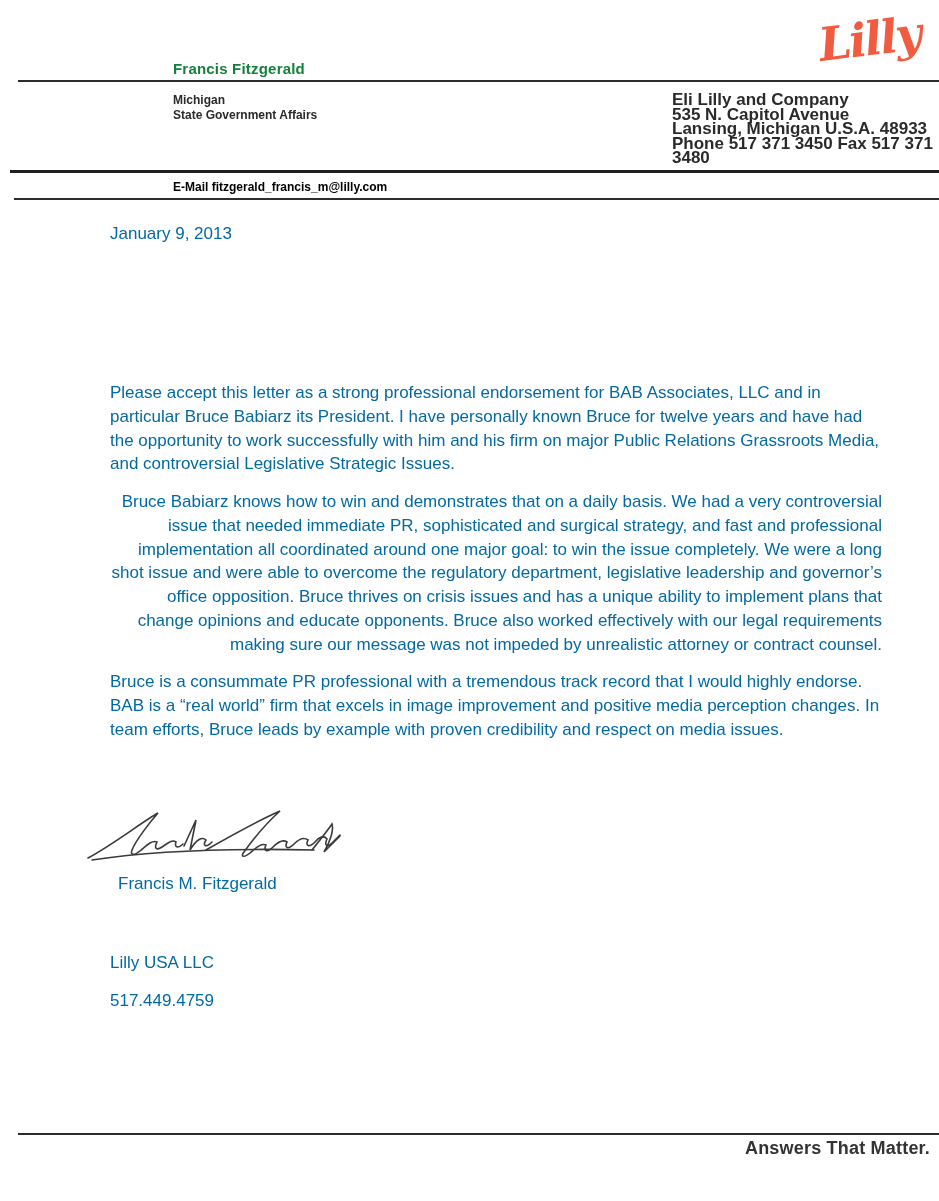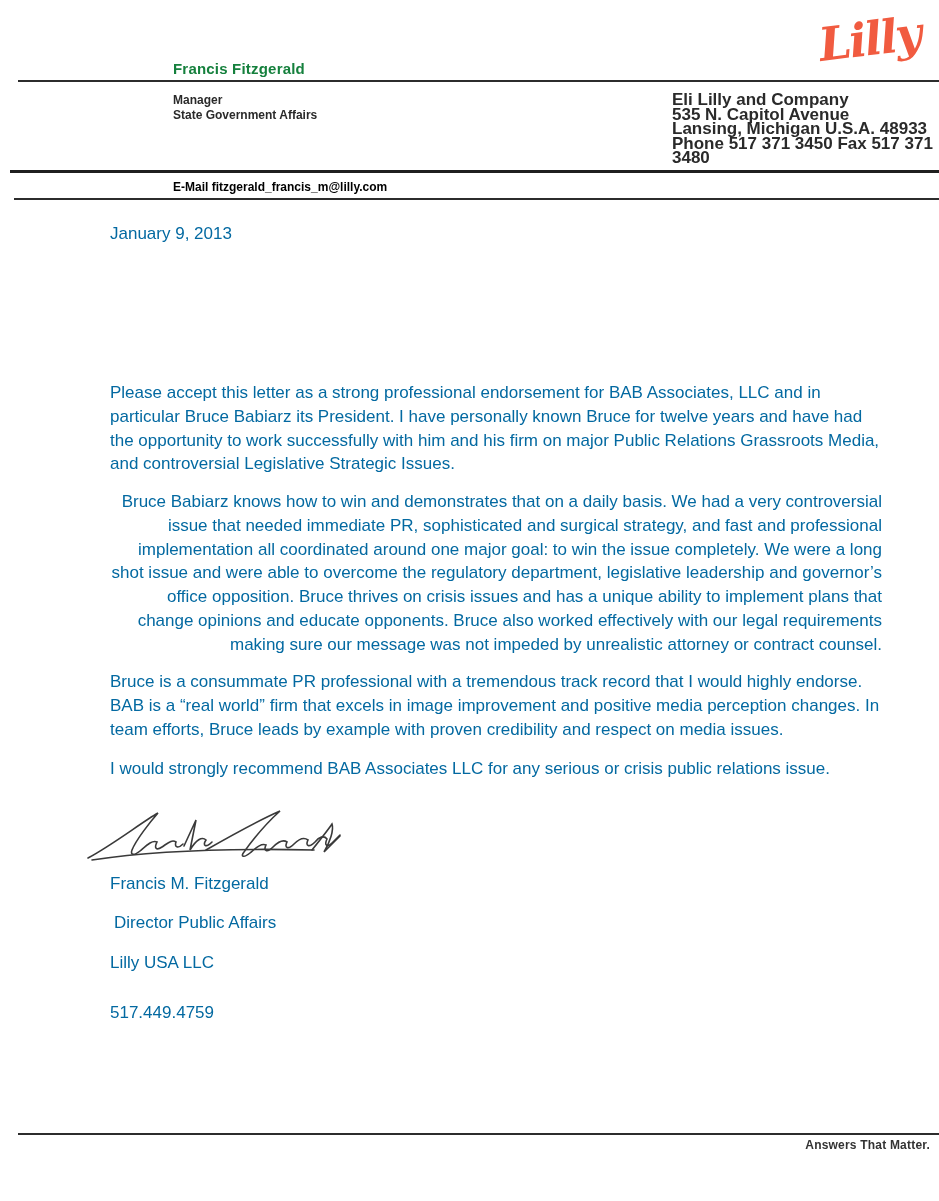--- a/index.html
+++ b/index.html
@@ -69,85 +69,83 @@
   }
 
   .body-text { position: absolute; left: 110px; width: 772px; font-size: 17px; line-height: 23.8px; color: #0369a1; margin: 0; }
   .t-date       { top: 222px; }
   .t-salutation { top: 298px; }
   .t-p1 { top: 381px; }
   .t-p2 { top: 490px; text-align: right; }
   .t-p3 { top: 670px; }
   .t-p4 { top: 757px; }
   .t-closing { top: 794px; }
-  .t-signer-name    { top: 872px; }
+  .t-signer-name    { top: 872px; margin-left: 8px; }
   .t-signer-title   { top: 911px; left: 114px; }
   .t-signer-company { top: 951px; }
-  .t-signer-phone   { top: 989px; margin-top: 12px; }
+  .t-signer-phone   { top: 989px; }
 
   .signature-svg {
     position: absolute;
     top: 806px; left: 84px;
     width: 260px; height: 64px;
   }
 
   .footer-tagline {
     position: absolute;
     top: 1138px; right: 9px;
-    font-size: 12px;
+    font-size: 18px;
     font-weight: 700;
     color: #333;
     letter-spacing: .2px;
   }
 </style>
 </head>
 <body>
 
 <div class="page">
 
   <div class="lilly-logo">Lilly</div>
 
   <div class="lh-name">Francis Fitzgerald</div>
   <div class="rule rule-top"></div>
 
   <div class="lh-title">
-    <div>Manager</div>
+    <div>Michigan</div>
     <div>State Government Affairs</div>
   </div>
 
   <div class="lh-address">
     <div>Eli Lilly and Company</div>
     <div>535 N. Capitol Avenue</div>
     <div>Lansing, Michigan U.S.A. 48933</div>
     <div>Phone 517 371 3450  Fax 517 371 3480</div>
   </div>
 
   <div class="rule rule-mid"></div>
   <div class="lh-email">E-Mail fitzgerald_francis_m@lilly.com</div>
   <div class="rule rule-email"></div>
 
   <p class="body-text t-date">January 9, 2013</p>
 
   <p class="body-text t-p1">Please accept this letter as a strong professional endorsement for BAB Associates, LLC and in particular Bruce Babiarz its President.  I have personally known Bruce for twelve years and have had the opportunity to work successfully with him and his firm on major Public Relations Grassroots Media, and controversial Legislative Strategic Issues.</p>
   <p class="body-text t-p2">Bruce Babiarz knows how to win and demonstrates that on a daily basis. We had a very controversial issue that needed immediate  PR, sophisticated and surgical strategy, and fast and professional implementation all coordinated around one major goal: to win the issue completely. We were a long shot issue and were able to overcome the regulatory department, legislative leadership and governor’s office opposition. Bruce thrives on crisis issues and has a unique ability to implement plans that change opinions and educate opponents. Bruce also worked effectively with our legal requirements making sure our message was not impeded by unrealistic attorney or contract counsel.</p>
   <p class="body-text t-p3">Bruce is a consummate PR professional with a tremendous track record that I would highly endorse. BAB is a “real world” firm that excels in image improvement and positive media perception changes. In team efforts, Bruce leads by example with proven credibility and respect on media issues.</p>
-  <p class="body-text t-p4">I would strongly recommend BAB Associates LLC for any serious or crisis public relations issue.</p>
 
 
   <svg class="signature-svg" viewBox="0 0 260 64" aria-hidden="true">
     <g stroke="#3a3a3a" stroke-width="1.6" fill="none" stroke-linecap="round">
       <path d="M4 52 C 30 38, 58 16, 74 7 C 66 16, 52 34, 48 44 C 46 49, 50 50, 56 45 C 63 39, 68 34, 73 36 C 70 42, 72 45, 78 41 C 84 37, 88 33, 92 36 C 90 41, 94 43, 99 38"></path>
       <path d="M100 40 L 112 14 L 106 44 C 112 34, 118 30, 122 34 C 118 40, 122 42, 128 36"></path>
       <path d="M122 44 C 150 28, 180 12, 196 5 C 186 14, 170 32, 160 46 C 156 51, 160 52, 166 47 C 172 42, 177 37, 182 39 C 179 45, 183 47, 189 41 C 194 36, 199 33, 203 36 C 200 42, 204 44, 210 38 C 215 33, 220 31, 224 34 C 221 40, 225 42, 231 36 C 235 31, 240 29, 243 33 C 240 39, 243 42, 248 37 C 251 34, 254 31, 256 29"></path>
       <path d="M228 44 C 236 34, 244 24, 248 18 C 250 24, 246 36, 240 46 C 246 40, 252 34, 256 30"></path>
       <path d="M8 54 C 60 46, 140 42, 230 44"></path>
     </g>
   </svg>
 
   <p class="body-text t-signer-name">Francis M. Fitzgerald</p>
-  <p class="body-text t-signer-title">Director Public Affairs</p>
   <p class="body-text t-signer-company">Lilly USA LLC</p>
   <p class="body-text t-signer-phone">517.449.4759</p>
 
   <div class="rule rule-footer"></div>
   <div class="footer-tagline">Answers That Matter.</div>
 
 </div>
 
 </body></html>

